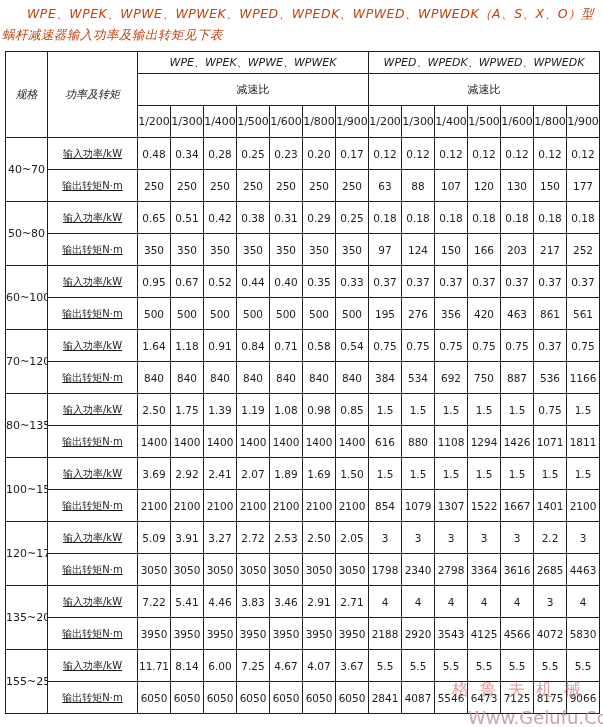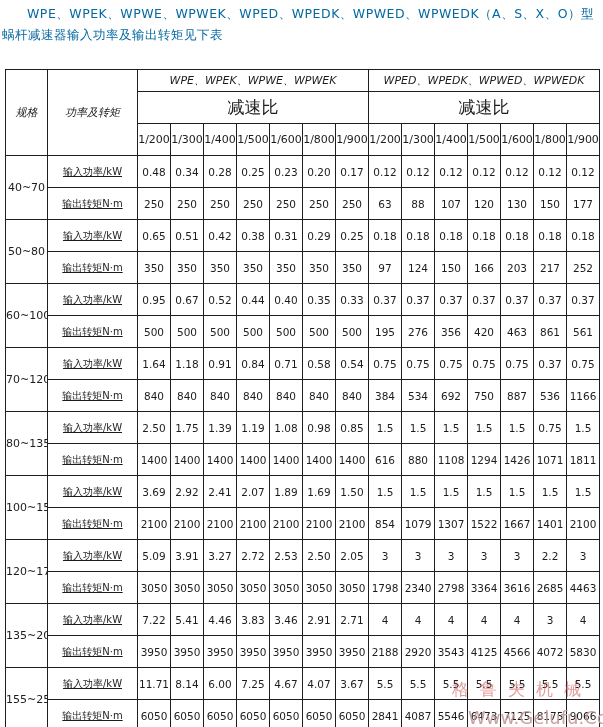--- a/index.html
+++ b/index.html
@@ -6,27 +6,28 @@
   .page {
     position: relative;
     width: 603px;
     height: 727px;
     overflow: hidden;
     background: #ffffff;
     font-family: "DejaVu Sans", "Liberation Sans", sans-serif;
     color: #1c1c1c;
   }
   .title {
-    margin: 3px 2px 24px 2px;
+    margin: 3px 2px 6px 2px;
     width: 596px;
     font-size: 12.5px;
     line-height: 21px;
     text-indent: 2em;
     letter-spacing: 0.5px;
-    color: #0369a1;
+    color: #c2410c;
+    font-style: italic;
   }
   table.reducer {
     border-collapse: collapse;
     table-layout: fixed;
     margin-left: 5px;
     width: 594px;
     background: #ffffff;
   }
   table.reducer th, table.reducer td {
     border: 1.5px solid #1f1f1f;
@@ -36,21 +37,21 @@
     font-weight: normal;
     overflow: hidden;
     white-space: nowrap;
     background: #ffffff;
     color: #1c1c1c;
   }
   col.c-spec  { width: 42px; }
   col.c-label { width: 90px; }
   col.c-data  { width: 33px; }
   tr.r-group th { height: 21px; font-size: 11px; letter-spacing: 0; font-style: italic; }
-  tr.r-sub th   { height: 31px; font-size: 17px; }
+  tr.r-sub th   { height: 31px; font-size: 11px; }
   tr.r-ratio th { height: 31px; font-size: 11px; }
   tbody td { height: 31px; font-size: 10.5px; }
   tbody td.spec-cell  { font-size: 11px; margin-left: 12px; }
   tbody td.label-cell { font-size: 10px; text-decoration: underline; }
   .watermark-cn {
     position: absolute;
     left: 452px;
     top: 678px;
     font-size: 17px;
     letter-spacing: 11px;

